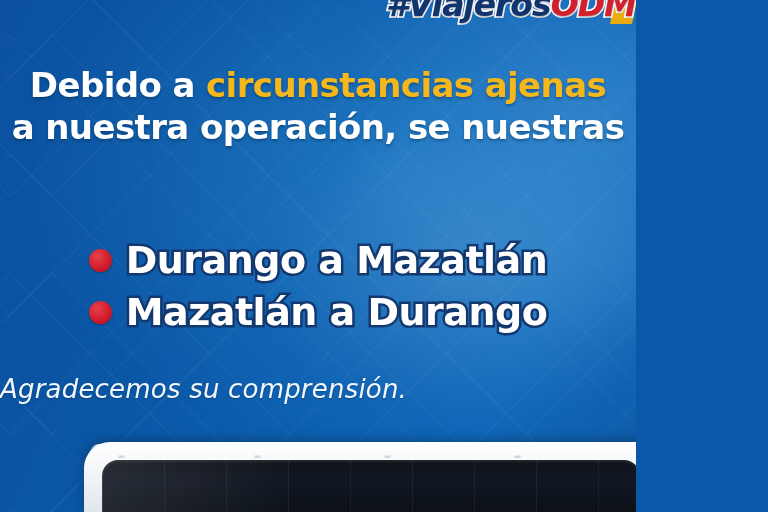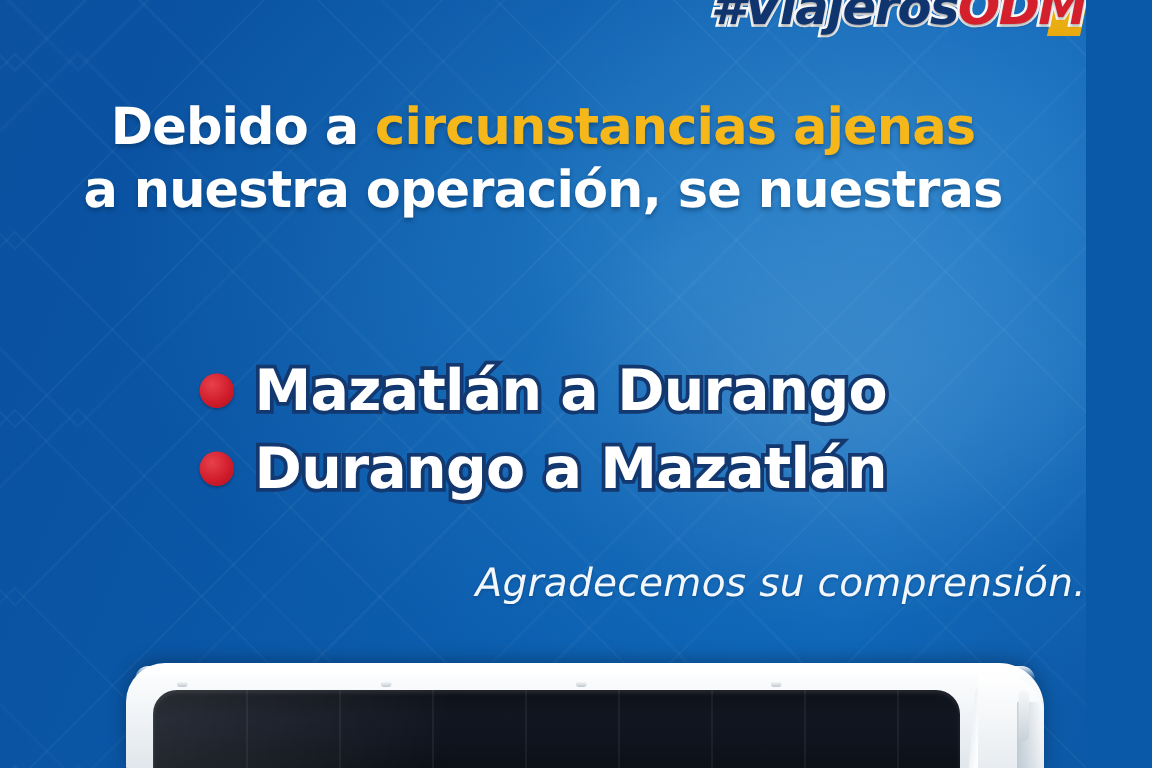--- a/index.html
+++ b/index.html
@@ -4,21 +4,21 @@
 <title>Aviso de suspensión de corridas</title>
 <style>
   html,body{margin:0;padding:0;}
   body{
     width:768px;height:512px;overflow:hidden;
     font-family:"Liberation Sans", sans-serif;
     background:#0a58a8;
   }
 
   #poster{
-    position:relative;width:724px;height:512px;overflow:hidden;
+    position:relative;width:636px;height:512px;overflow:hidden;
     background:
       radial-gradient(ellipse 520px 380px at 62% 34%, rgba(46,138,206,0.55) 0%, rgba(46,138,206,0.0) 72%),
       radial-gradient(ellipse 420px 320px at 96% 48%, rgba(30,120,196,0.55) 0%, rgba(30,120,196,0.0) 70%),
       linear-gradient(112deg,#0b51a0 0%,#0a55a4 28%,#0c5fb0 56%,#0f66b8 78%,#0c58a6 100%);
   }
 
   
   .diamonds{
     position:absolute;inset:0;
     opacity:.40;
@@ -112,21 +112,21 @@
     letter-spacing:-0.5px;
     color:#ffffff;
     -webkit-text-stroke:5px #12386f;
     paint-order:stroke fill;
     white-space:nowrap;
   }
 
   
   .thanks{
     position:absolute;left:0;right:0;top:374px;
-    text-align:right;
+    text-align:left;
     font-family:"DejaVu Sans", sans-serif;
     font-style:italic;
     font-weight:normal;
     font-size:26px;
     color:#f2f7fc;
     letter-spacing:.2px;
     text-shadow:0 1px 2px rgba(3,35,70,.35);
     z-index:4;
   }
 
@@ -201,25 +201,25 @@
   </div>
 
   <div class="headline">
     <span class="hl"><span>Debido a </span><span class="accent">circunstancias ajenas</span></span>
     <span class="hl">a nuestra operación, se nuestras</span>
   </div>
 
   <div class="routes">
     <div class="route">
       <span class="dot"></span>
-      <span class="route-text">Mazatlán a Durango</span>
+      <span class="route-text">Durango a  Mazatlán</span>
     </div>
     <div class="route">
       <span class="dot"></span>
-      <span class="route-text">Durango a  Mazatlán</span>
+      <span class="route-text">Mazatlán a Durango</span>
     </div>
   </div>
 
   <div class="thanks">Agradecemos su comprensión.</div>
 
   <div class="bus">
     <div class="bus-body"></div>
     <div class="bus-roof-hi"></div>
     <div class="bus-window"></div>
     <div class="rivet" style="left:34px"></div>

